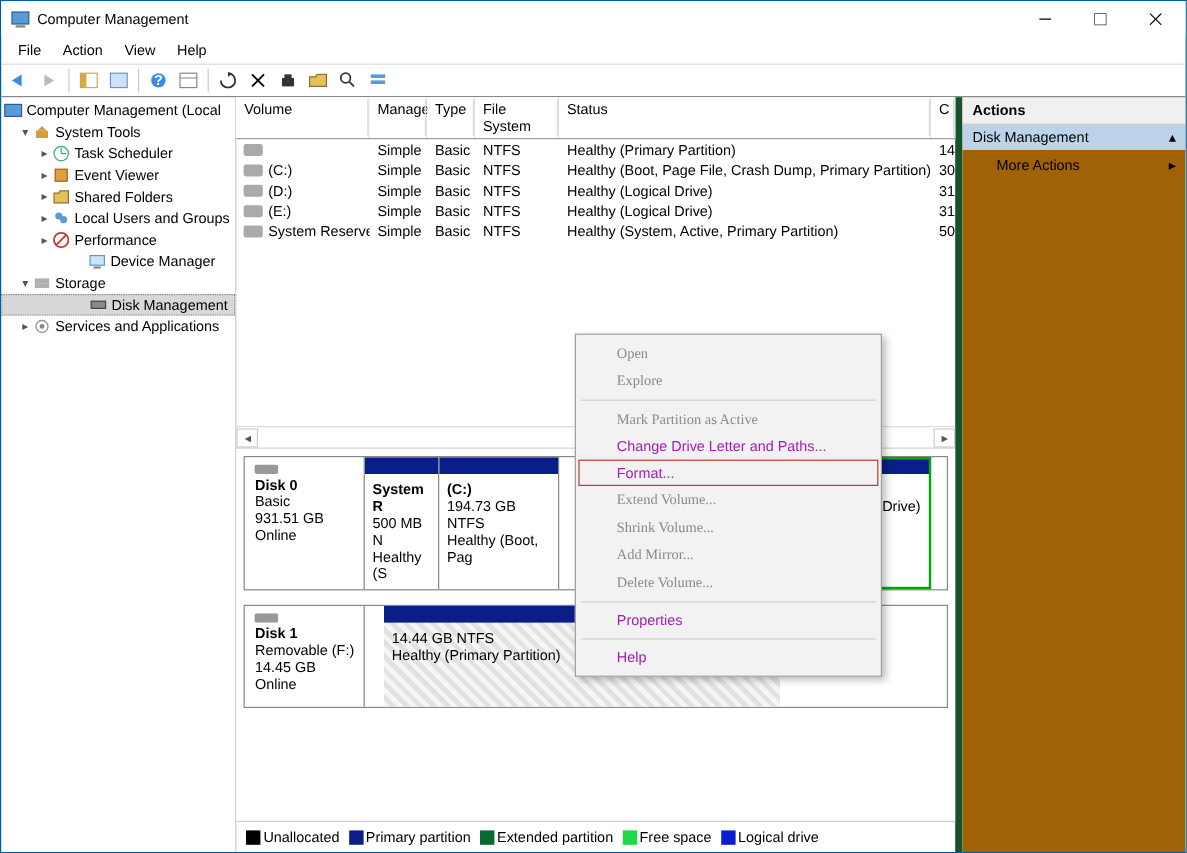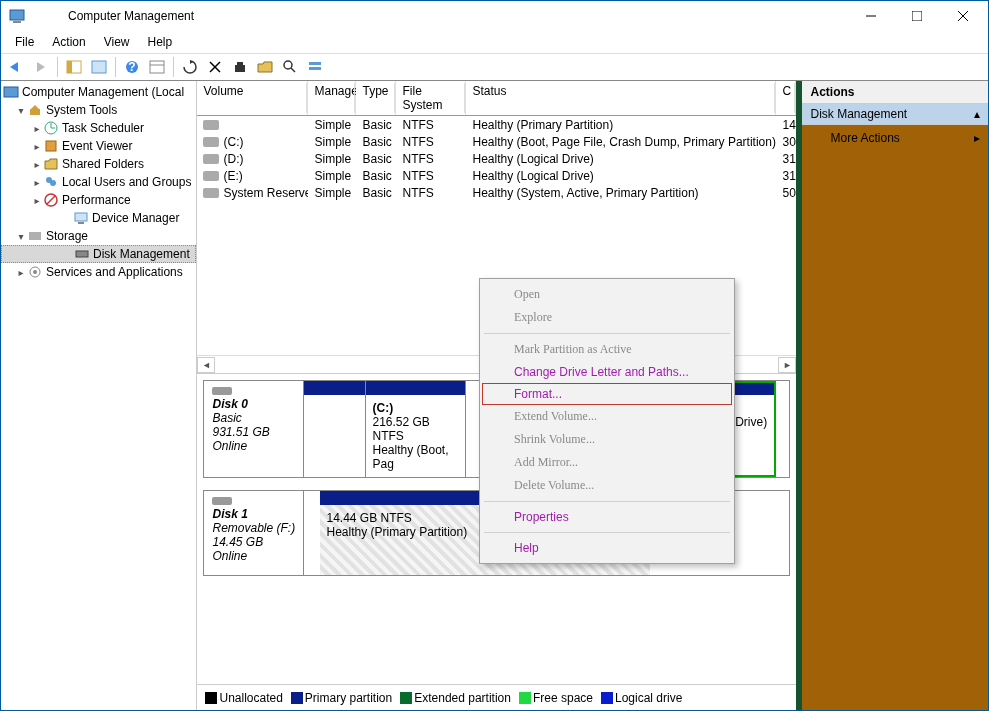--- a/index.html
+++ b/index.html
@@ -1,18 +1,18 @@
 <!DOCTYPE html>
 <html><head>
 <meta charset="utf-8">
 <style>
 * { box-sizing: border-box; margin: 0; padding: 0; font-family: "Segoe UI", Tahoma, sans-serif; font-size: 12px; }
 body { background: #fff; width: 989px; height: 711px; overflow: hidden; border: 1px solid #005a9e; position: relative; }
 
-.titlebar { height: 30px; display: flex; align-items: center; padding: 0 2px 0 8px; background: #fff; gap: 37px; }
+.titlebar { height: 30px; display: flex; align-items: center; padding: 0 2px 0 8px; background: #fff; }
 .titlebar .app-icon { width: 16px; height: 16px; margin-right: 6px; }
 .titlebar .title { flex: 1; font-size: 12px; }
 .win-btns { display: flex; }
 .win-btn { width: 46px; height: 30px; display: flex; align-items: center; justify-content: center; }
 
 .menubar { height: 22px; display: flex; align-items: center; padding: 0 6px; gap: 2px; }
 .menubar span { padding: 2px 8px; }
 
 .toolbar { height: 28px; display: flex; align-items: center; padding: 0 4px; gap: 3px; border-top: 1px solid #ddd; border-bottom: 1px solid #888; }
 .tbtn { width: 22px; height: 22px; display: flex; align-items: center; justify-content: center; border: 1px solid transparent; }
@@ -34,21 +34,21 @@
 .vol-body { flex:1; overflow:auto; }
 .vol-row { display: flex; height: 17px; align-items: center; }
 .vol-row .cell { padding: 0 6px; white-space: nowrap; overflow: hidden; }
 .vicon { width:16px; height:10px; display:inline-block; background:#aaa; border-radius:2px; margin-right:4px; vertical-align:middle; }
 .scroll-strip { height: 18px; border-top: 1px solid #ddd; display:flex; align-items:center; }
 .scroll-strip .sa { width:18px; height:16px; border:1px solid #ccc; display:flex; align-items:center; justify-content:center; font-size:9px; color:#555; }
 .scroll-strip .track { flex:1; }
 
 .disk-area { flex:1; overflow:auto; padding:6px 6px 0 6px; background:#fff; }
 .disk-block { display:flex; border:1px solid #888; margin-bottom:12px; min-height:86px; }
-.disk-info { width:100px; padding:6px 8px; border-right:1px solid #888;font-style:italic; }
+.disk-info { width:100px; padding:6px 8px; border-right:1px solid #888; }
 .disk-info .dname { font-weight:bold; }
 .disk-parts { flex:1; display:flex; }
 .part { border-right:1px solid #888; display:flex; flex-direction:column; overflow:hidden; }
 .part:last-child { border-right:none;margin-left:16px; }
 .part .bar { height:14px; background:#0a1e8a; }
 .part .pbody { padding:6px 6px; font-size:12px; white-space: normal; }
 .part .pname { font-weight:bold; }
 .part.sel { outline:2px solid #0a0; outline-offset:-2px; }
 .part.hatched .pbody { background: repeating-linear-gradient(45deg,#f5f5f5 0,#f5f5f5 4px,#e2e2e2 4px,#e2e2e2 8px); flex:1; }
 .part .pbody { flex:1; }
@@ -360,26 +360,31 @@
               </svg>
             </div>
             <div class="dname">Disk 0</div>
             <div>Basic</div>
             <div>931.51 GB</div>
             <div>Online</div>
           </div>
           <div class="disk-parts">
             <div class="part" style="width: 62px;">
               <div class="bar"></div>
+              <div class="pbody">
+                <div class="pname">System R</div>
+                <div>500 MB N</div>
+                <div>Healthy (S</div>
+              </div>
             </div>
             <div class="part" style="width: 100px;">
               <div class="bar"></div>
               <div class="pbody">
                 <div class="pname">(C:)</div>
-                <div>216.52 GB NTFS</div>
+                <div>194.73 GB NTFS</div>
                 <div>Healthy (Boot, Pag</div>
               </div>
             </div>
             <div class="part sel" style="margin-left: 250px; width: 60px;">
               <div class="bar"></div>
               <div class="pbody">
                 <div class="pname"></div>
                 <div></div>
                 <div>S</div>
                 <div>al Drive)</div>

